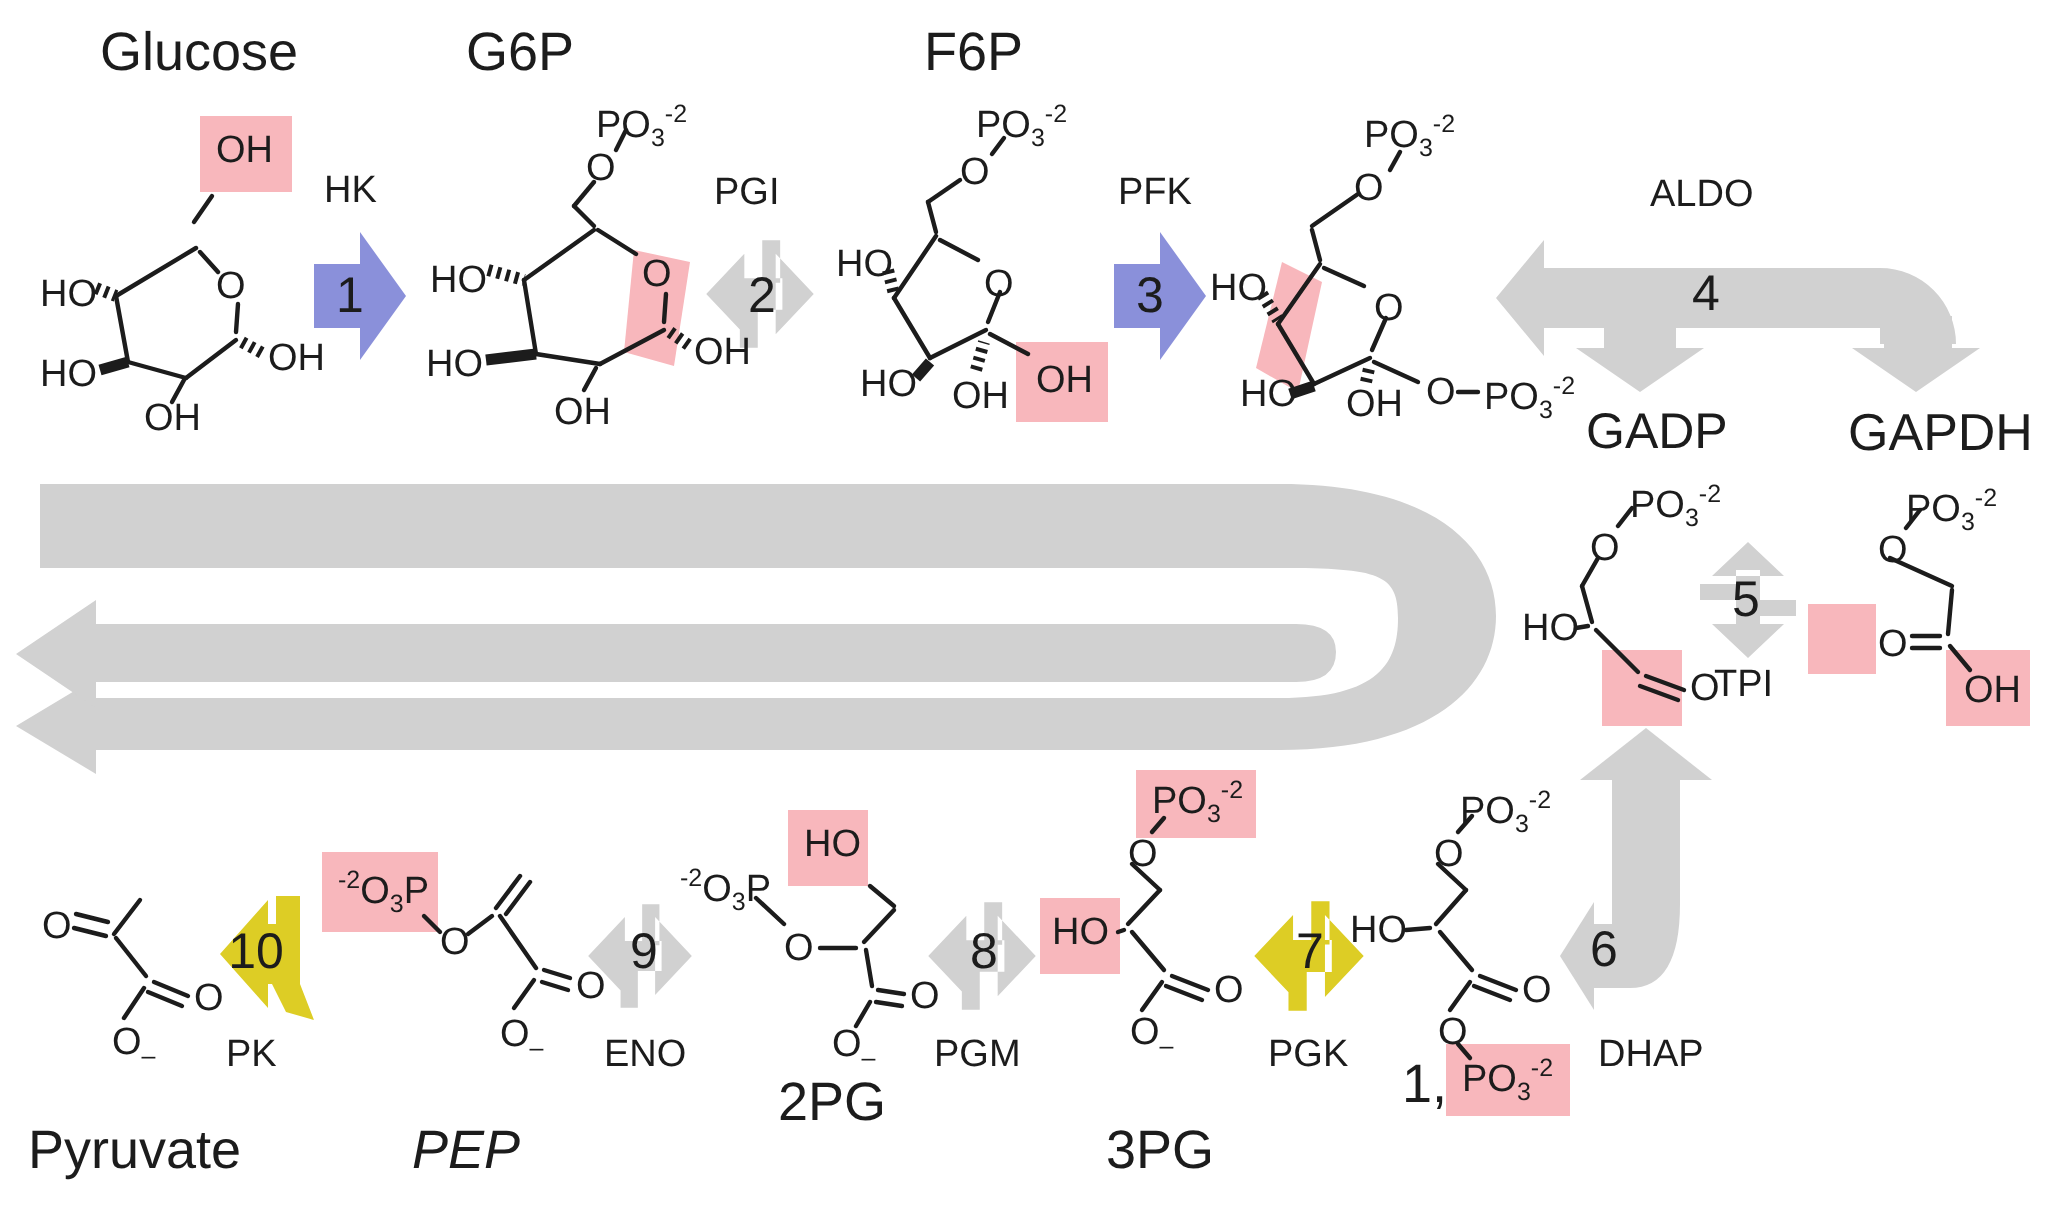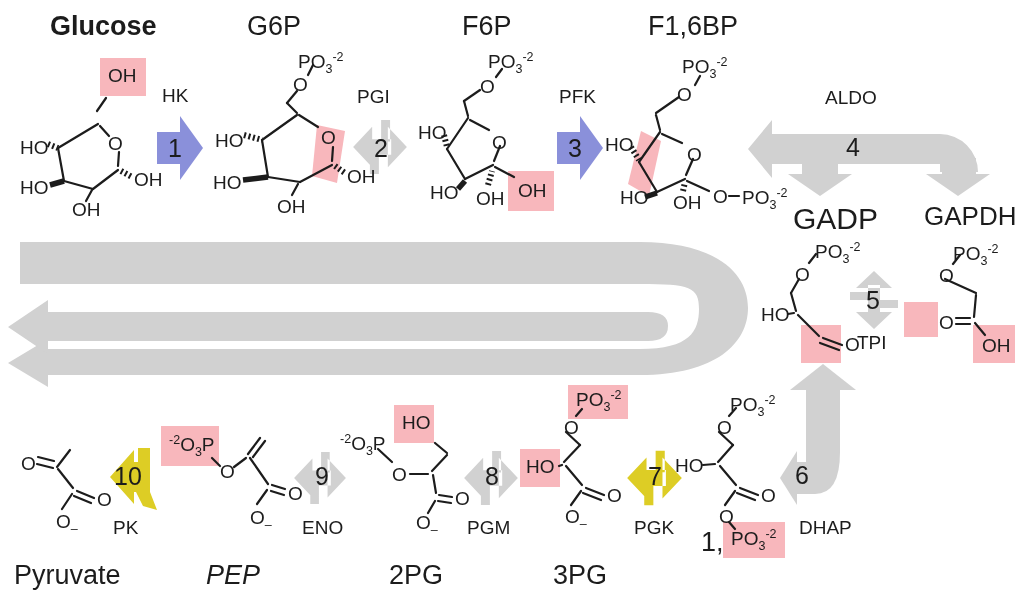--- a/index.html
+++ b/index.html
@@ -17,30 +17,29 @@
   svg.lay path.hash{stroke:#1c1c1c;stroke-width:6;fill:none;stroke-dasharray:2 2.6;stroke-linecap:butt;}
   .fml{position:absolute;font-size:19px;line-height:1;white-space:nowrap;}
   .fml sub{font-size:12.5px;}
   .fml sup{font-size:12.5px;}
 </style>
 </head>
 <body>
 
 <div class="stage">
 
-  <div class="t mol-title" style="left:50px;top:12px;font-weight:bold;">Glucose</div>
-  <div class="t mol-title" style="left:247px;top:12px;">G6P</div>
+  <div class="t mol-title" style="left:50px;top:12px;">Glucose</div>
+  <div class="t mol-title" style="left:233px;top:12px;">G6P</div>
   <div class="t mol-title" style="left:462px;top:12px;">F6P</div>
-  <div class="t mol-title" style="left:648px;top:12px;">F1,6BP</div>
-  <div class="t mol-title" style="font-size:30px;left:793px;top:203px;">GADP</div>
+  <div class="t mol-title" style="font-size:25px;left:793px;top:203px;">GADP</div>
   <div class="t mol-title" style="font-size:26px;left:924px;top:203px;">GAPDH</div>
 
   <div class="t mol-title" style="left:14px;top:561px;">Pyruvate</div>
   <div class="t mol-title" style="left:206px;top:561px;font-style:italic;">PEP</div>
-  <div class="t mol-title" style="left:389px;top:561px;">2PG</div>
+  <div class="t mol-title" style="left:389px;top:537px;">2PG</div>
   <div class="t mol-title" style="left:553px;top:561px;">3PG</div>
   <div class="t mol-title" style="left:701px;top:528px;">1,3PG</div>
 
   <svg class="lay" style="left:0;top:235px;" width="760" height="166" viewBox="0 0 760 166">
     <path fill="#d1d1d1" d="M20 7 H640 C716 7 748 38 748 73 C748 108 716 140 640 140 H48 V152 L8 128 L48 104 V114 H640 C690 114 699 96 699 74 C699 52 690 49 640 49 H20 Z"></path>
     <path fill="#d1d1d1" d="M48 65 L8 92 L48 119 V106 H648 Q668 106 668 91 Q668 77 648 77 H48 Z"></path>
   </svg>
 
   <svg class="lay" style="left:157px;top:116px;" width="47" height="64" viewBox="0 0 47 64">
     <polygon fill="#8a90da" points="0,16 23,16 23,0 46,32 23,64 23,48 0,48"></polygon>

